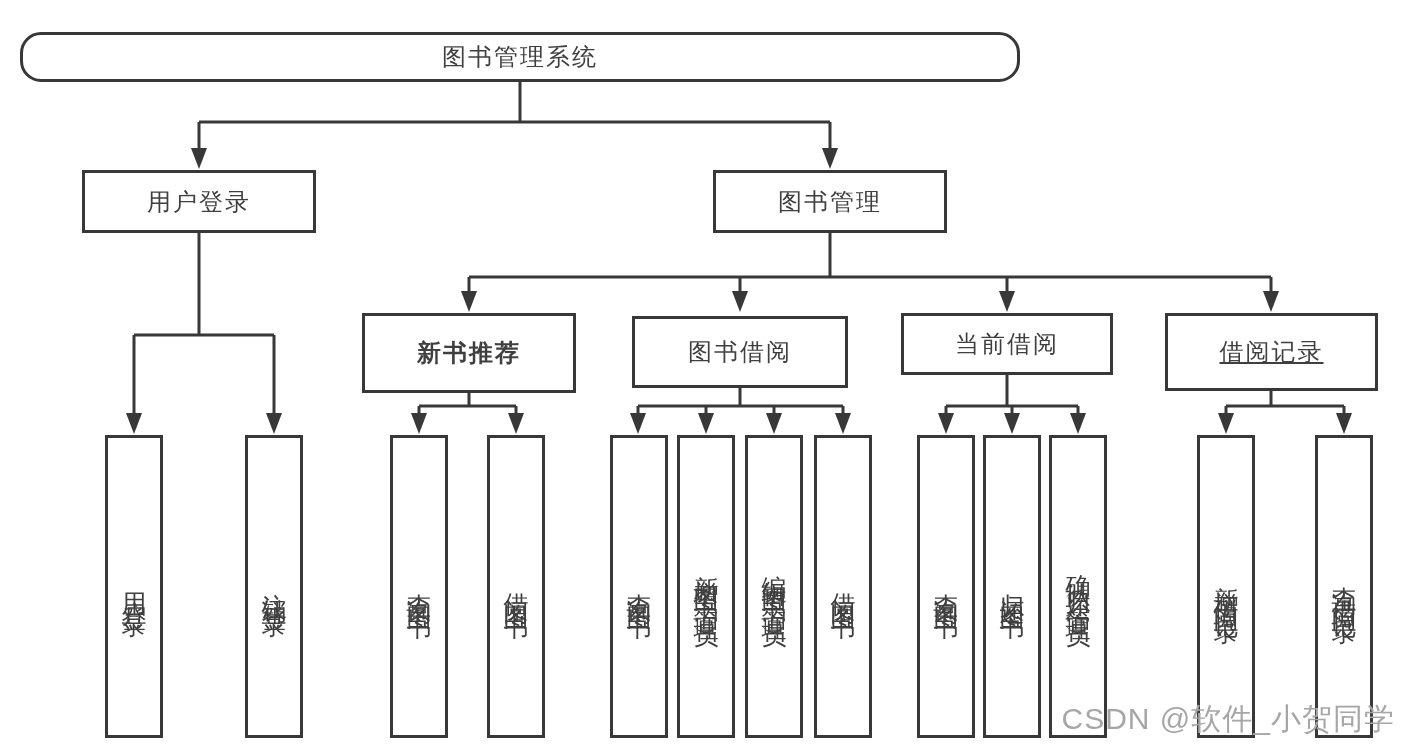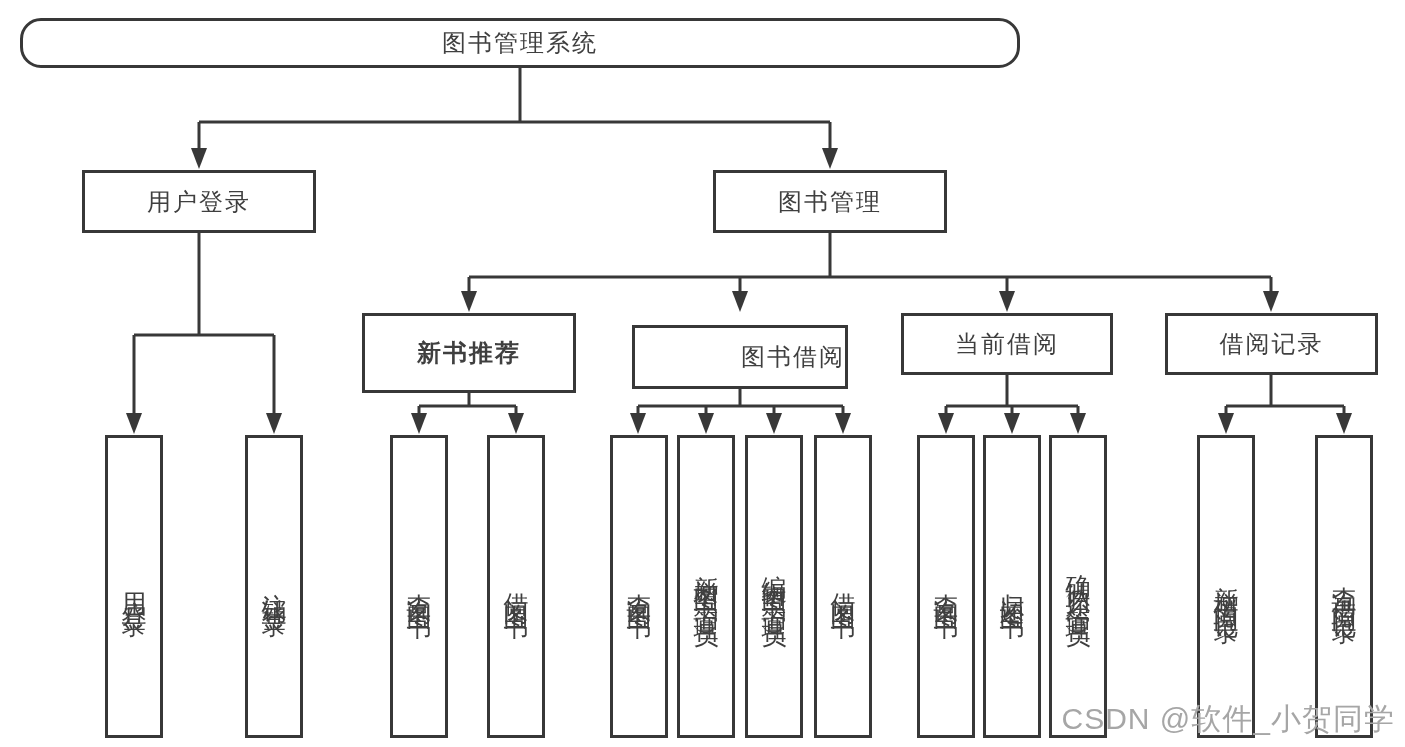--- a/index.html
+++ b/index.html
@@ -98,41 +98,41 @@
     <use href="#ah" xlink:href="#ah" x="706" y="434"></use>
     <use href="#ah" xlink:href="#ah" x="774" y="434"></use>
     <use href="#ah" xlink:href="#ah" x="843" y="434"></use>
     <use href="#ah" xlink:href="#ah" x="946" y="434"></use>
     <use href="#ah" xlink:href="#ah" x="1012" y="434"></use>
     <use href="#ah" xlink:href="#ah" x="1078" y="434"></use>
     <use href="#ah" xlink:href="#ah" x="1226" y="434"></use>
     <use href="#ah" xlink:href="#ah" x="1344" y="434"></use>
   </svg>
 
-  <div class="hbox" style="left:20px; top:18px; width:1000px; height:50px;border-radius:21px;">
+  <div class="hbox" style="left:20px; top:32px; width:1000px; height:50px;border-radius:21px;">
     <span>图书管理系统</span>
   </div>
 
   <div class="hbox" style="left:82px; top:170px; width:234px; height:63px;">
     <span>用户登录</span>
   </div>
   <div class="hbox" style="left:713px; top:170px; width:234px; height:63px;">
     <span>图书管理</span>
   </div>
 
   <div class="hbox" style="left:362px; top:313px; width:214px; height:80px;font-weight:bold;">
     <span>新书推荐</span>
   </div>
-  <div class="hbox" style="left:632px; top:325px; width:216px; height:64px;justify-content:flex-end;">
+  <div class="hbox" style="left:632px; top:316px; width:216px; height:72px;">
     <span>图书借阅</span>
   </div>
   <div class="hbox" style="left:901px; top:313px; width:212px; height:62px;text-align:right;">
     <span>当前借阅</span>
   </div>
-  <div class="hbox" style="left:1165px; top:313px; width:213px; height:62px;">
+  <div class="hbox" style="left:1165px; top:313px; width:213px; height:78px;text-decoration:underline;">
     <span>借阅记录</span>
   </div>
 
   <div class="vbox" style="left:105px; top:435px; width:58px; height:303px;">
     <span class="vtext">用户登录</span>
   </div>
   <div class="vbox" style="left:245px; top:435px; width:58px; height:303px;">
     <span class="vtext">注销登录</span>
   </div>
 

